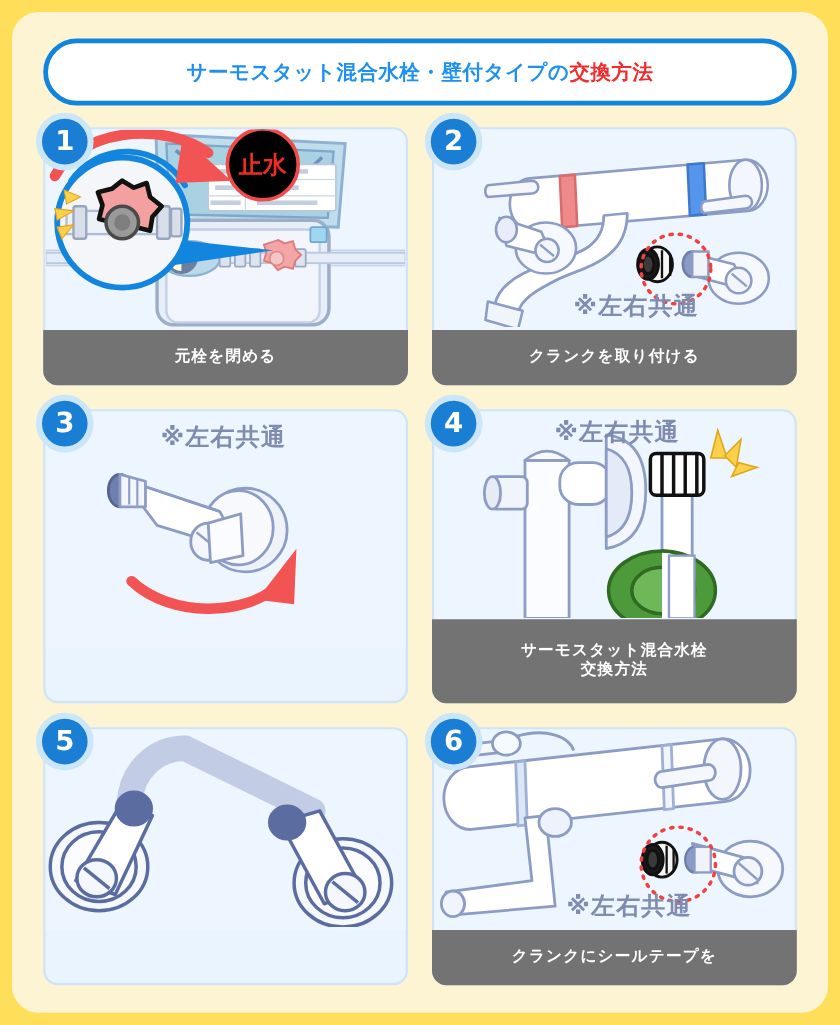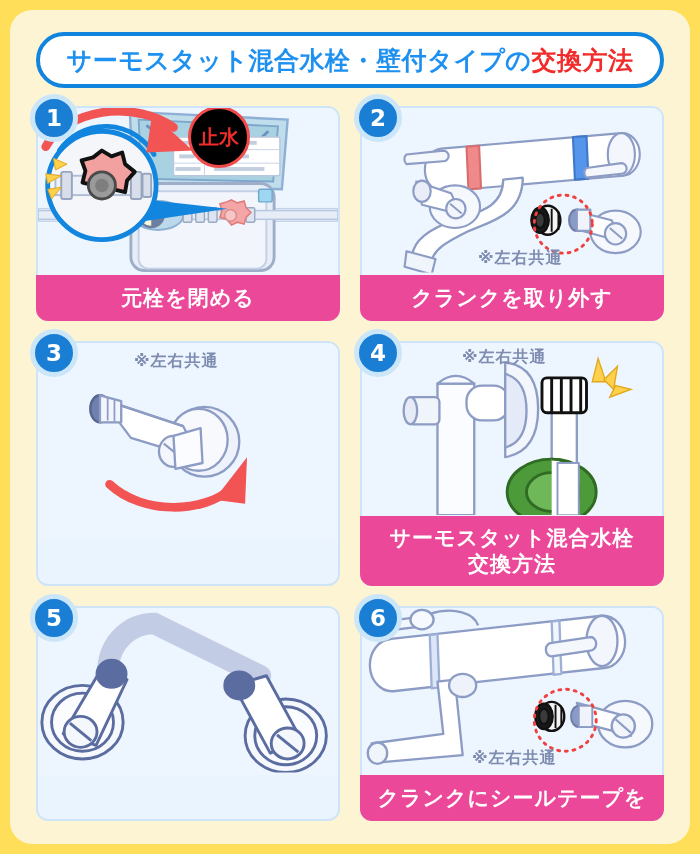--- a/index.html
+++ b/index.html
@@ -35,21 +35,21 @@
     height: 56px;
     background: #FFFFFF;
     border: 4px solid #1185DD;
     border-radius: 30px;
     display: flex;
     align-items: center;
     justify-content: center;
     margin-bottom: 18px;
   }
   .title-text {
-    font-size: 25px;
+    font-size: 17px;
     font-weight: bold;
     letter-spacing: 0.5px;
     color: #1E90F0;
     white-space: nowrap;
   }
   .title-accent { color: #F22B2B; }
 
   
   .grid {
     display: grid;
@@ -72,27 +72,27 @@
     overflow: hidden;
     border-radius: 10px 10px 0 0;
     background: #EDF5FE;
   }
   .card.tall .card-body { bottom: 68px; }
 
   .caption {
     position: absolute;
     left: -2px; right: -2px; bottom: -2px;
     height: 46px;
-    background: #ec4899;
+    background: #737373;
     border-radius: 0 0 12px 12px;
     display: flex;
     align-items: center;
     justify-content: center;
     color: #FFFFFF;
-    font-size: 21px;
+    font-size: 13px;
     font-weight: bold;
     letter-spacing: 1px;
     text-align: center;
     line-height: 1.25;
   }
   .card.tall .caption { height: 70px; }
 
   
   .step-badge {
     position: absolute;
@@ -108,21 +108,21 @@
     font-weight: bold;
     display: flex;
     align-items: center;
     justify-content: center;
     z-index: 6;
   }
 
   
   .note {
     position: absolute;
-    font-size: 16px;
+    font-size: 20px;
     color: #7E8CB0;
     font-weight: bold;
     letter-spacing: 1px;
     z-index: 4;
     white-space: nowrap;
   }
 
   
   .stop-badge {
     position: absolute;
@@ -308,21 +308,21 @@
               <g>
                 <ellipse cx="222" cy="116" rx="8" ry="11" fill="#8B9BC8" stroke="#6E7EA8"></ellipse>
                 <rect x="222" y="105" width="14" height="22" fill="#F0F3FA"></rect>
               </g>
 
               <circle cx="208" cy="120" r="30" fill="none" stroke="#F0403F" stroke-width="3" stroke-dasharray="2 6" stroke-linecap="round"></circle>
             </g>
           </svg>
           <div class="note" style="left:116px; bottom:6px;">※左右共通</div>
         </div>
-        <div class="caption">クランクを取り外す</div>
+        <div class="caption">クランクを取り付ける</div>
       </div>
 
       <div class="card">
         <div class="step-badge">3</div>
         <div class="card-body">
           <svg class="art" viewBox="0 0 310 200">
             <defs>
                 <clipPath id="c3">
                   <rect x="0" y="0" width="310" height="200" rx="9"></rect>
                 </clipPath>

